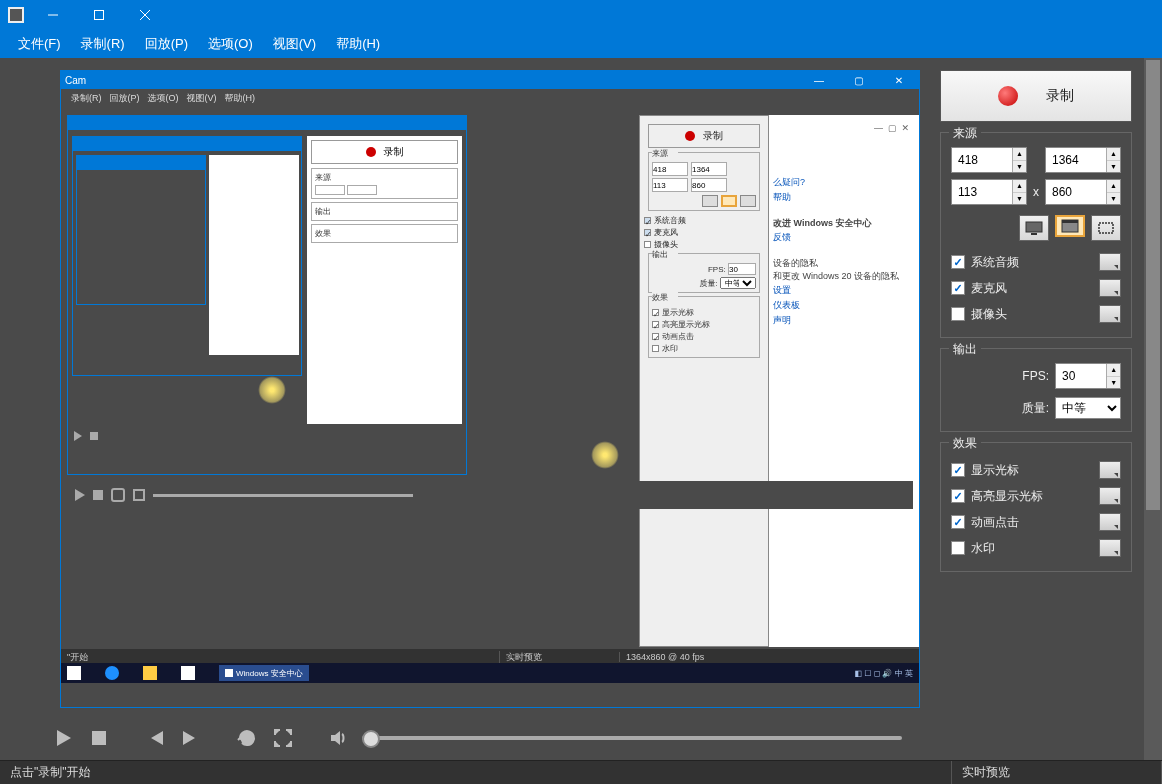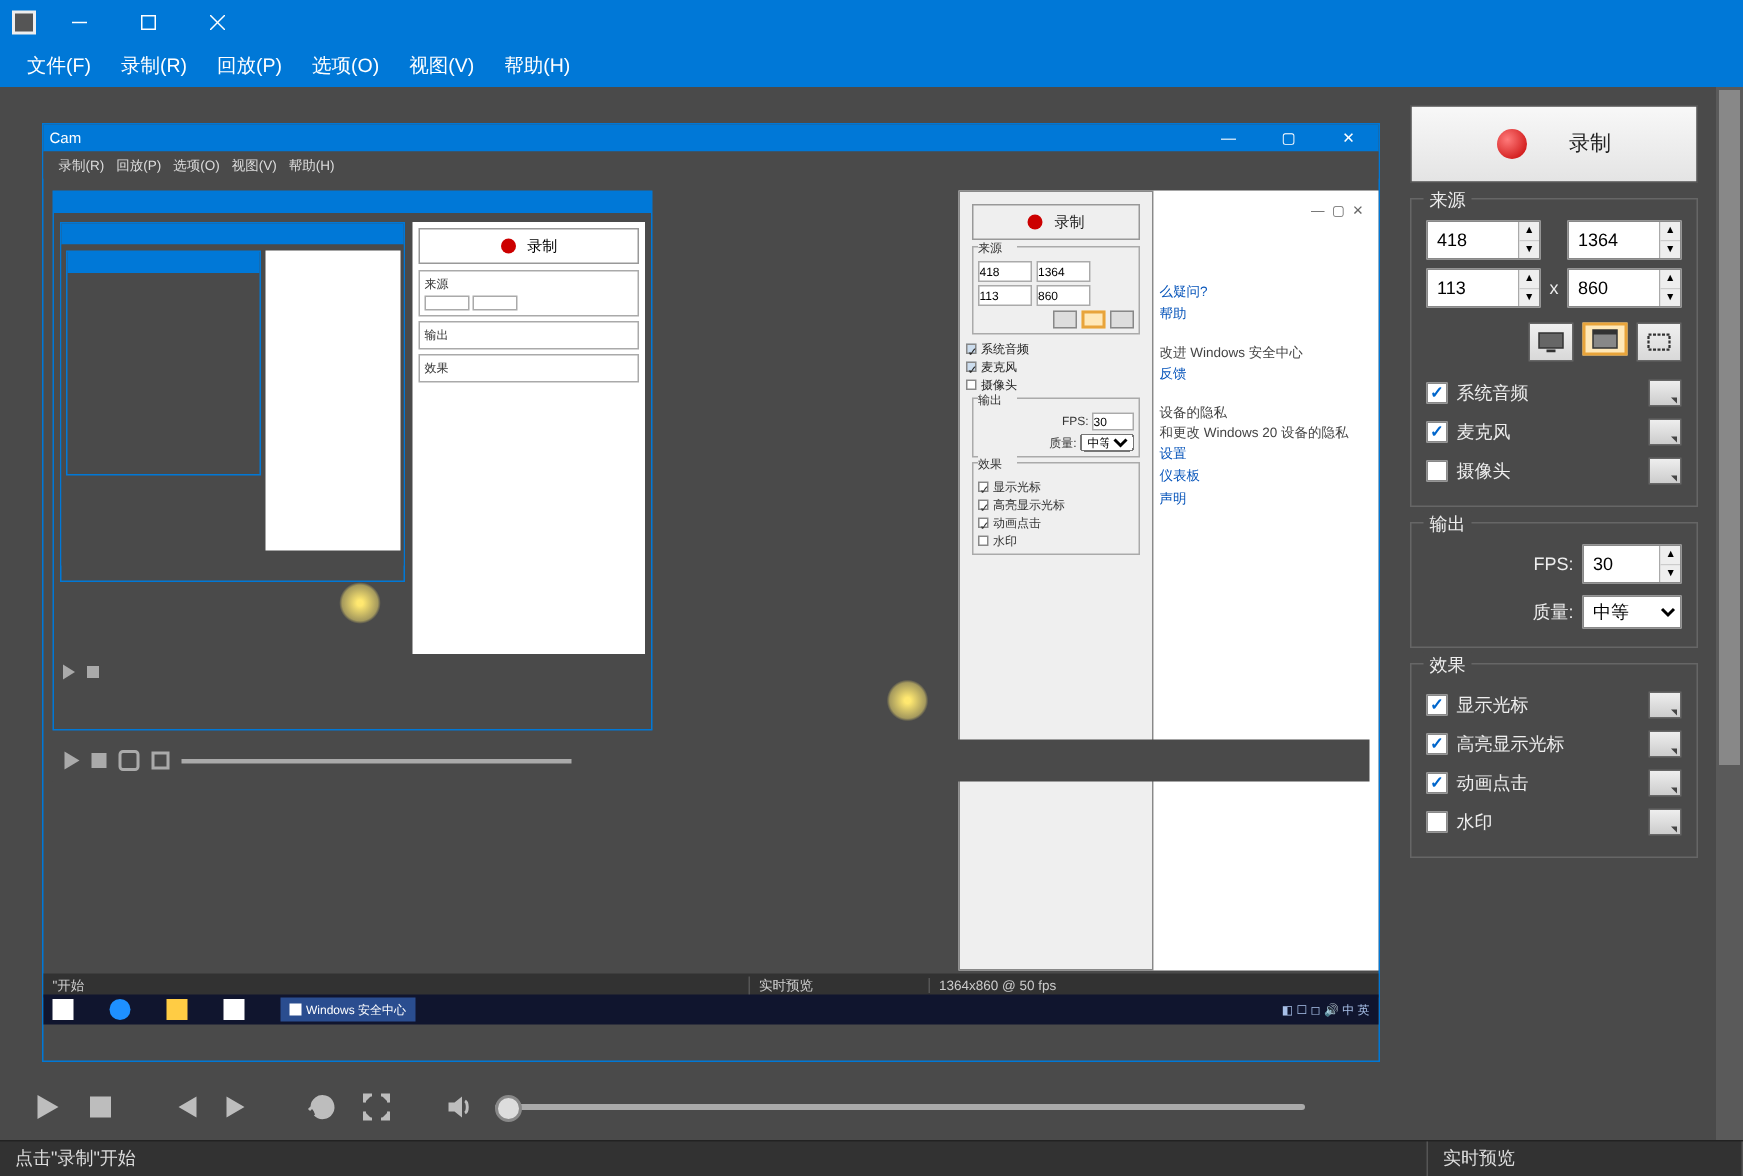--- a/index.html
+++ b/index.html
@@ -9,21 +9,21 @@
 .titlebar-icon { width: 16px; height: 16px; margin: 0 6px 0 8px; background:#eee; display:inline-block; position:relative; }
 .titlebar-icon::after{content:'';position:absolute;inset:2px;background:#555;}
 .titlebar-title { font-size: 12px; flex: 1; }
 .titlebar-btn { width: 46px; height: 30px; display:flex; align-items:center; justify-content:center; cursor:pointer; }
 .win-ico{stroke:#fff;fill:none;stroke-width:1}
 
 .menubar { height: 28px; background: #0078d7; display:flex; align-items:center; padding:0 10px; color:#fff; font-size:13px; gap:4px;}
 .menu-item { padding: 4px 8px; cursor:pointer; }
 
 .main { display:flex; height: calc(100% - 30px - 28px - 24px); background:#4a4a4a; }
-.preview-area { flex:1; display:flex; flex-direction:column; padding: 24px 0 0 0;}
+.preview-area { flex:1; display:flex; flex-direction:column; padding: 12px 0 0 0; margin-left: 32px;}
 .preview-box { flex:1; background:#3a3a3a; margin:0 12px 8px 28px; position:relative; overflow:hidden; }
 
 .player { height:44px; background:#4a4a4a; display:flex; align-items:center; padding:0 18px; gap:10px; }
 .pbtn { width:26px; height:26px; display:flex; align-items:center; justify-content:center; cursor:pointer; }
 .pbtn svg{width:20px;height:20px;fill:#bdbdbd;}
 .prog { flex:1; max-width:540px; height:4px; background:#aaa; border-radius:2px; position:relative;}
 .prog::before{content:'';position:absolute;left:0;top:-6px;width:14px;height:14px;background:#ddd;border:2px solid #888;border-radius:50%;}
 
 .right-panel { width:212px; background:#4a4a4a; padding:12px 12px 8px 8px; overflow:auto; }
 .panel-scroll{display:flex;flex-direction:column;gap:10px;}
@@ -219,21 +219,21 @@
               </div>
           </div>
         </div>
 
         <div class="mock-white" style="right:0;top:44px;width:150px;bottom:60px;padding:6px 4px;color:#222;font-size:9px;">
           <div style="text-align:right;padding:2px 6px;color:#666;">—&nbsp;&nbsp;▢&nbsp;&nbsp;✕</div>
           <div style="height:40px;"></div>
           <div class="mock-link">么疑问?</div>
           <div class="mock-link">帮助</div>
           <div style="height:12px;"></div>
-          <div style="color:#444;">改进 Windows 安全中心</div>
+          <div style="color:#444;font-weight:bold;">改进 Windows 安全中心</div>
           <div class="mock-link">反馈</div>
           <div style="height:12px;"></div>
           <div style="color:#444;">设备的隐私</div>
           <div style="color:#444;">和更改 Windows 20 设备的隐私</div>
           <div class="mock-link">设置</div>
           <div class="mock-link">仪表板</div>
           <div class="mock-link">声明</div>
         </div>
 
         <div class="yellow-cursor" style="right:300px;top:370px;"></div>
@@ -242,21 +242,21 @@
           <span style="width:0;height:0;border-left:10px solid #aaa;border-top:6px solid transparent;border-bottom:6px solid transparent;"></span>
           <span style="width:10px;height:10px;background:#aaa;"></span>
           <span style="width:14px;height:14px;border:2px solid #aaa;border-radius:3px;"></span>
           <span style="width:12px;height:12px;border:2px solid #aaa;"></span>
           <div style="flex:1;max-width:260px;height:3px;background:#aaa;"></div>
         </div>
 
         <div style="position:absolute;left:0;right:0;bottom:42px;height:16px;background:#323232;display:flex;color:#ccc;font-size:9px;align-items:center;">
           <div style="flex:1;padding-left:6px;">"开始</div>
           <div style="width:120px;border-left:1px solid #555;padding-left:6px;">实时预览</div>
-          <div style="width:300px;border-left:1px solid #555;padding-left:6px;">1364x860 @ 50 fps</div>
+          <div style="width:300px;border-left:1px solid #555;padding-left:6px;">1364x860 @ 40 fps</div>
         </div>
 
         <div style="position:absolute;left:0;right:0;bottom:24px;height:20px;background:#10152e;display:flex;align-items:center;padding:0 6px;gap:24px;">
           <div style="width:14px;height:14px;background:#fff;"></div>
           <div style="width:14px;height:14px;background:#1e90ff;border-radius:50%;"></div>
           <div style="width:14px;height:14px;background:#ffcc44;"></div>
           <div style="width:14px;height:14px;background:#fff;"></div>
           <div style="padding:0 6px;height:16px;background:#2a4d8f;color:#fff;font-size:8px;display:flex;align-items:center;gap:3px;">
               <span style="width:8px;height:8px;background:#fff;"></span>
               <span>Windows 安全中心</span>

